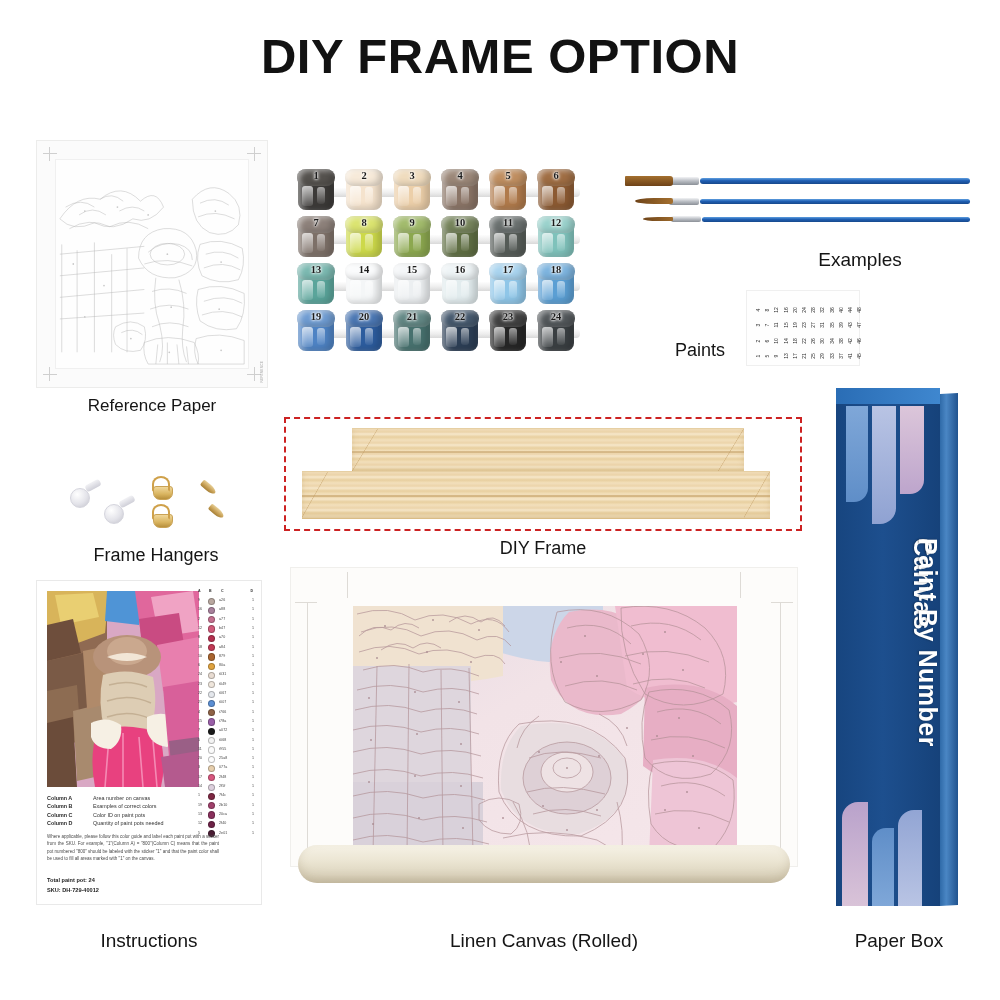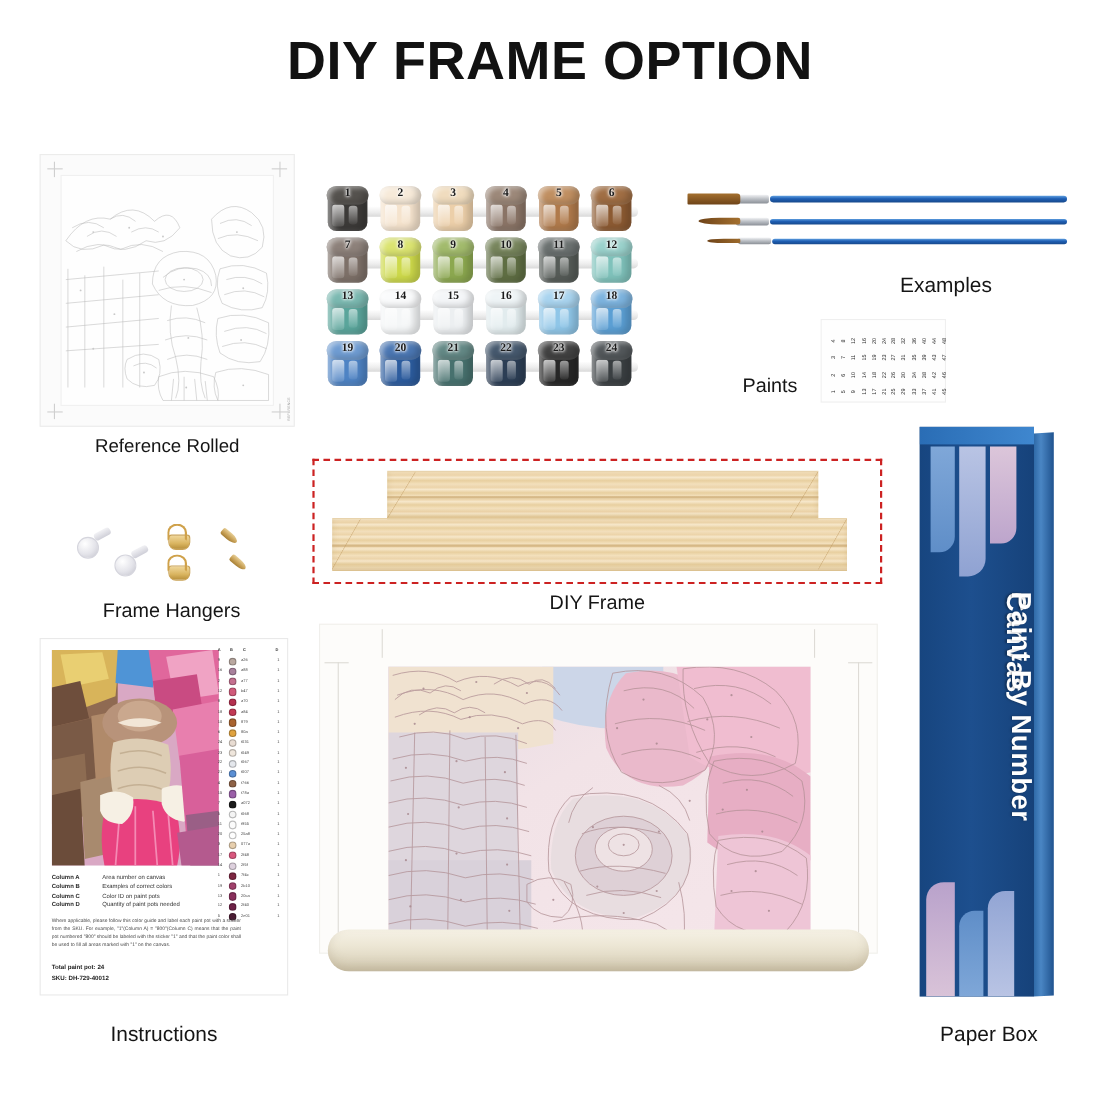--- a/index.html
+++ b/index.html
@@ -318,21 +318,21 @@
             <circle cx="166" cy="52" r=".9"></circle>
           <circle cx="172" cy="104" r=".9"></circle>
             <circle cx="170" cy="152" r=".9"></circle>
           <circle cx="172" cy="194" r=".9"></circle>
             <circle cx="78" cy="182" r=".9"></circle>
         </g>
       </svg>
     </div>
     <div id="ref-side-text">REFERENCE</div>
   </div>
-  <div class="caption" style="left:36px; top:396px; width:232px;">Reference Rolled</div>
+  <div class="caption" style="left:36px; top:396px; width:232px;">Reference Paper</div>
 
   <div id="paints">
       <div class="paint-row" style="top: 0px;">
         <div class="rod"></div>
         <div class="pot" style="left: 0px;">
           <div class="body" style="background:#3c3a38"></div>
           <div class="gloss"></div>
           <div class="gloss2"></div>
           <div class="lid" style="background:#55524e"></div>
           <div class="num">1</div>
@@ -948,20 +948,21 @@
             <circle cx="244" cy="204" r="1"></circle>
               <circle cx="214" cy="224" r="1"></circle>
             <circle cx="150" cy="212" r="1"></circle>
               <circle cx="274" cy="122" r="1"></circle>
           </g>
         </svg>
       </div>
     </div>
     <div id="canvas-roll"></div>
   </div>
+  <div class="caption" style="left:290px; top:930px; width:508px; font-size:19px;">Linen Canvas (Rolled)</div>
 
   <div id="giftbox">
     <div id="gb-side"></div>
     <div id="gb-face">
       <div class="topband"></div>
       <div class="stripe" style="left:10px; top:18px; width:22px; height:96px;
            background: linear-gradient(180deg,#7fa7d8,#5f8ec8); border-radius:0 0 14px 0;"></div>
       <div class="stripe" style="left:36px; top:18px; width:24px; height:118px;
            background: linear-gradient(180deg,#b9c4e4,#8fa2d2); border-radius:0 0 16px 0;"></div>
       <div class="stripe" style="left:64px; top:18px; width:24px; height:88px;

